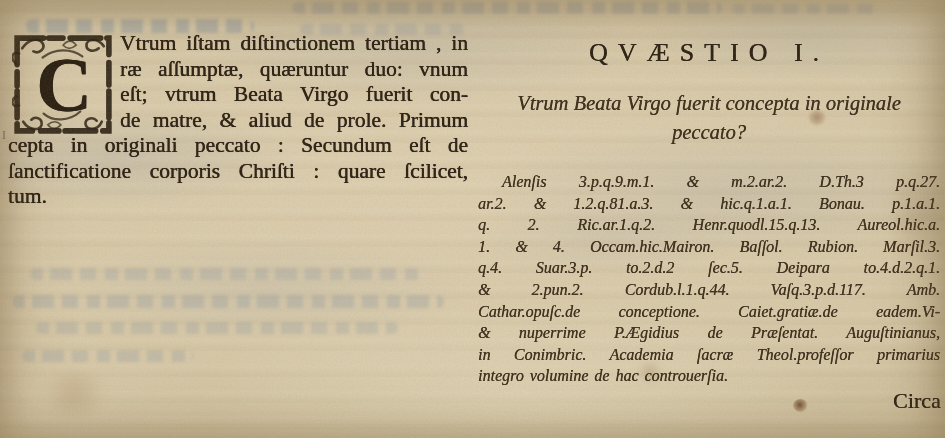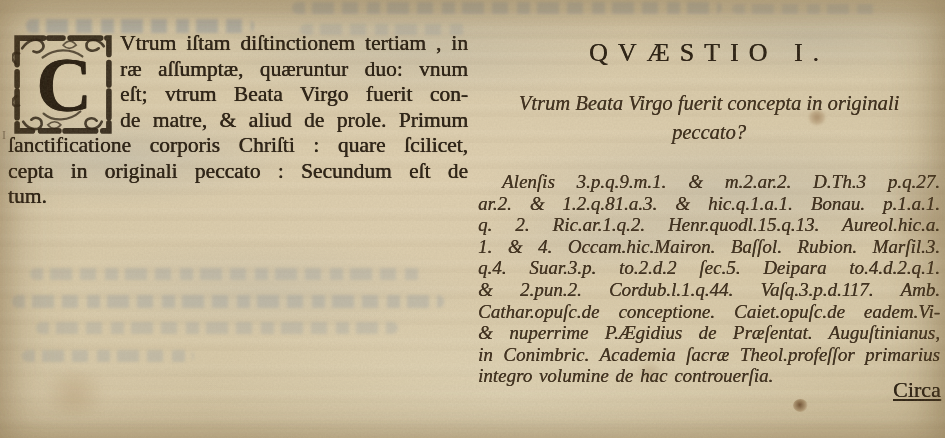--- a/index.html
+++ b/index.html
@@ -68,27 +68,27 @@
   .group-b{width:460px;}
   .group-b .tline:last-child{text-align-last:left;}
 
   .right-col{position:absolute;left:478px;top:10px;width:462px;color:var(--ink-italic);margin-top:28px;}
   .quaestio{text-align:center;font-size:26px;line-height:30px;letter-spacing:10px;
             color:var(--ink-dark);font-variant:small-caps;
             text-shadow:0.3px 0 0 currentColor;}
   .qtitle{margin-top:21px;font-style:italic;font-size:20.5px;line-height:29px;
           text-align:center;text-shadow:0.25px 0 0 currentColor;}
   .qtitle .tline{text-align:center;text-align-last:center;}
-  .citations{margin-top:24px;font-style:italic;font-size:19px;line-height:21.6px;
+  .citations{margin-top:24px;font-style:italic;font-size:16px;line-height:21.6px;
              word-spacing:2px;text-shadow:0.25px 0 0 currentColor;}
   .citations .tline:first-child{text-indent:24px;}
   .citations .tline:last-child{text-align-last:left;}
 
-  .catchword{position:absolute;left:893px;top:377px;font-size:22px;color:var(--ink-dark);
-             text-shadow:0.35px 0 0 currentColor;white-space:nowrap;text-decoration:underline;}
+  .catchword{position:absolute;left:893px;top:388px;font-size:22px;color:var(--ink-dark);
+             text-shadow:0.35px 0 0 currentColor;white-space:nowrap;}
   .edge-mark{position:absolute;left:2px;top:128px;font-size:12px;color:rgba(60,48,32,.55);}
   .noise{position:absolute;inset:0;pointer-events:none;}
 </style>
 </head>
 <body>
 
 <div class="page">
 
   <div class="mottle"></div>
 
@@ -126,40 +126,40 @@
         <text x="51" y="76" text-anchor="middle" font-size="76" fill="#241a0e" font-family="Liberation Serif, DejaVu Serif, serif" font-weight="bold">C</text>
       </svg>
     </div>
     <div class="group-a">
         <div class="tline">Vtrum iſtam diſtinctionem tertiam , in</div>
         <div class="tline">ræ aſſumptæ, quæruntur duo: vnum</div>
         <div class="tline">eſt; vtrum Beata Virgo fuerit con-</div>
         <div class="tline">de matre, &amp; aliud de prole. Primum</div>
       </div>
     <div class="group-b">
+        <div class="tline">cepta in originali peccato : Secundum eſt de</div>
         <div class="tline">ſanctificatione corporis Chriſti : quare ſcilicet,</div>
-        <div class="tline">cepta in originali peccato : Secundum eſt de</div>
         <div class="tline">tum.</div>
       </div>
   </div>
 
   <div class="right-col">
     <div class="quaestio">QVÆSTIO I.</div>
     <div class="qtitle">
-        <div class="tline">Vtrum Beata Virgo fuerit concepta in originali</div>
+        <div class="tline">Vtrum Beata Virgo fuerit concepta in originale</div>
         <div class="tline">peccato?</div>
       </div>
     <div class="citations">
         <div class="tline">Alenſis 3.p.q.9.m.1. &amp; m.2.ar.2.  D.Th.3 p.q.27.</div>
         <div class="tline">ar.2. &amp; 1.2.q.81.a.3. &amp; hic.q.1.a.1. Bonau. p.1.a.1.</div>
         <div class="tline">q. 2. Ric.ar.1.q.2. Henr.quodl.15.q.13. Aureol.hic.a.</div>
         <div class="tline">1. &amp; 4. Occam.hic.Mairon. Baſſol. Rubion. Marſil.3.</div>
         <div class="tline">q.4. Suar.3.p. to.2.d.2 ſec.5. Deipara to.4.d.2.q.1.</div>
         <div class="tline">&amp; 2.pun.2. Cordub.l.1.q.44. Vaſq.3.p.d.117. Amb.</div>
-        <div class="tline">Cathar.opuſc.de conceptione. Caiet.opuſc.de eadem.Vi-</div>
+        <div class="tline">Cathar.opuſc.de conceptione. Caiet.gratiæ.de eadem.Vi-</div>
         <div class="tline">&amp; nuperrime P.Ægidius de Præſentat. Auguſtinianus,</div>
         <div class="tline">in Conimbric. Academia ſacræ Theol.profeſſor primarius</div>
         <div class="tline">integro volumine de hac controuerſia.</div>
       </div>
   </div>
 
   <div class="catchword">Circa</div>
   <div class="edge-mark">I</div>
 
   <svg class="noise" width="945" height="438">

